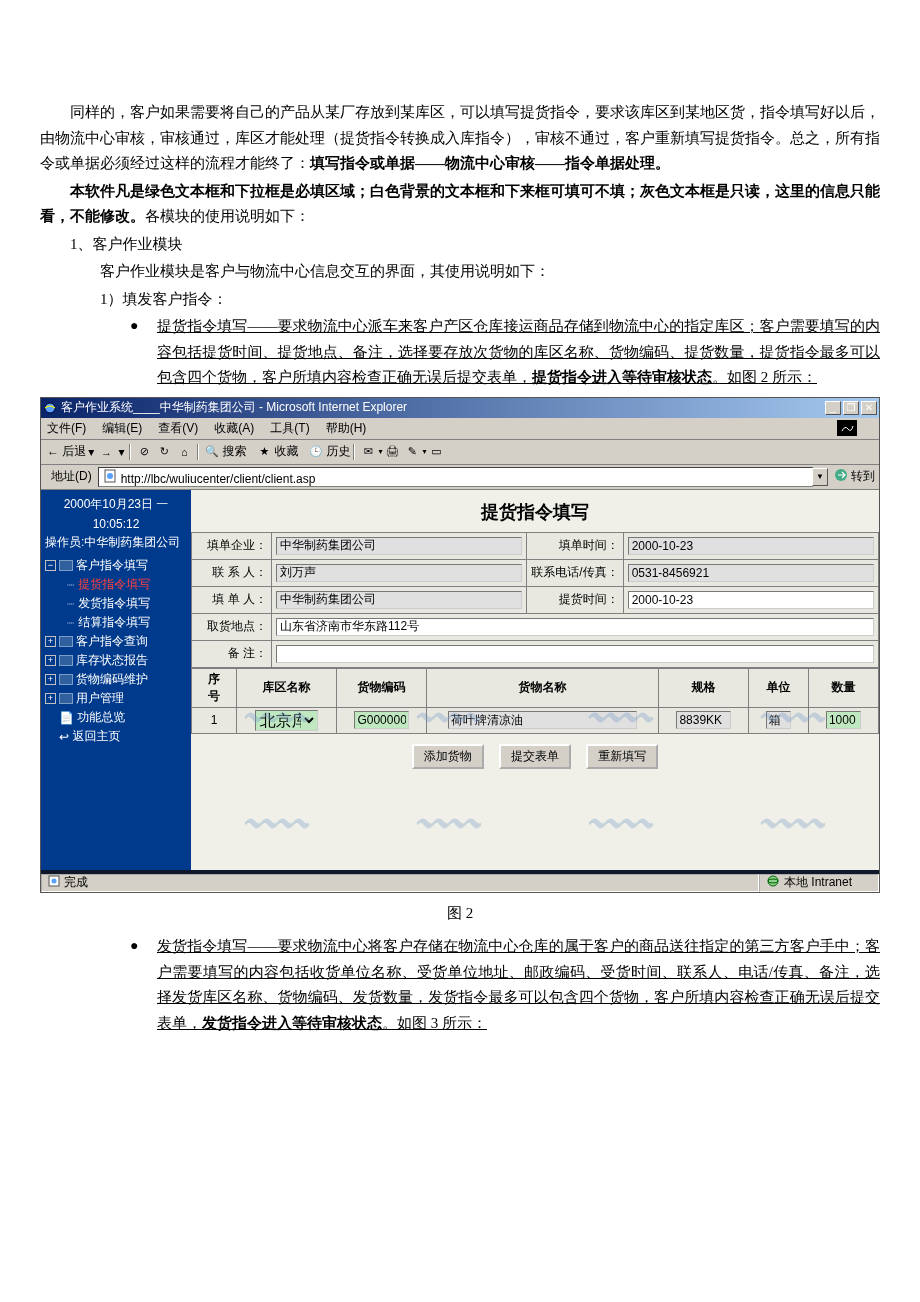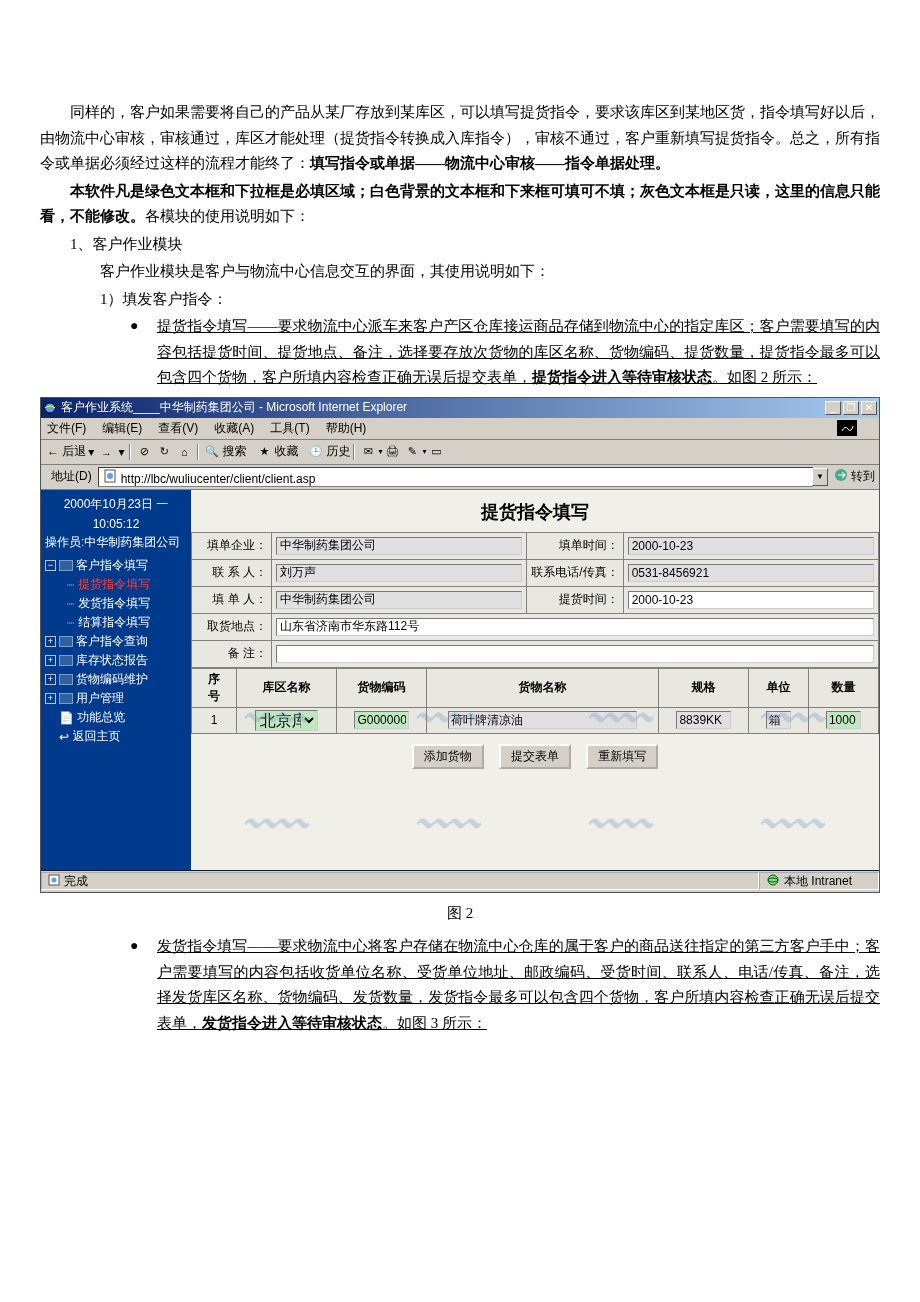--- a/index.html
+++ b/index.html
@@ -56,21 +56,21 @@
   .grid th, .grid td { border: 1px solid #808080; padding: 2px 16px; text-align: center; background: #e8e8e0; height: 22px; }
   .grid td input { width: 95%; border: 1px inset #ccc; background: #e0e0e0; font-size: 12px; padding: 1px 2px; font-family: inherit; }
   .grid td input.green { background: #c0e8c0; }
   .grid td select { width: 95%; font-size: 16px; background: #c0e8c0; border: 1px inset #ccc; }
   .btnrow { text-align: center; padding: 10px 0; }
   .btnrow button { font-size: 12px; padding: 2px 10px; margin: 0 6px; background: #d4d0c8; border: 2px outset #fff; font-family: inherit; }
   .clouds { position: absolute; left: 0; right: 0; bottom: 0; top: 200px; pointer-events: none; overflow: hidden; }
   .cloud-row { display: flex; justify-content: space-around; opacity: 0.35; }
   .cloud { font-size: 32px; color: #7a9dc7; }
   
-  .statusbar { background: #d4d0c8; border-top: 1px solid #0f172a; height: 22px; display: flex; align-items: center; font-size: 12px; }
+  .statusbar { background: #d4d0c8; border-top: 4px solid #0f172a; height: 22px; display: flex; align-items: center; font-size: 12px; }
   .statusbar .pane1 { flex: 1; padding: 0 6px; border: 1px inset #fff; height: 18px; display: flex; align-items: center; }
   .statusbar .pane2 { width: 120px; padding: 0 6px; border: 1px inset #fff; height: 18px; display: flex; align-items: center; }
 </style>
 </head>
 <body>
 
 <p class="para">
   <span>同样的，客户如果需要将自己的产品从某厂存放到某库区，可以填写提货指令，要求该库区到某地区货，指令填写好以后，由物流中心审核，审核通过，库区才能处理（提货指令转换成入库指令），审核不通过，客户重新填写提货指令。总之，所有指令或单据必须经过这样的流程才能终了：</span><span class="bold">填写指令或单据——物流中心审核——指令单据处理。</span>
 </p>
 <p class="para">

